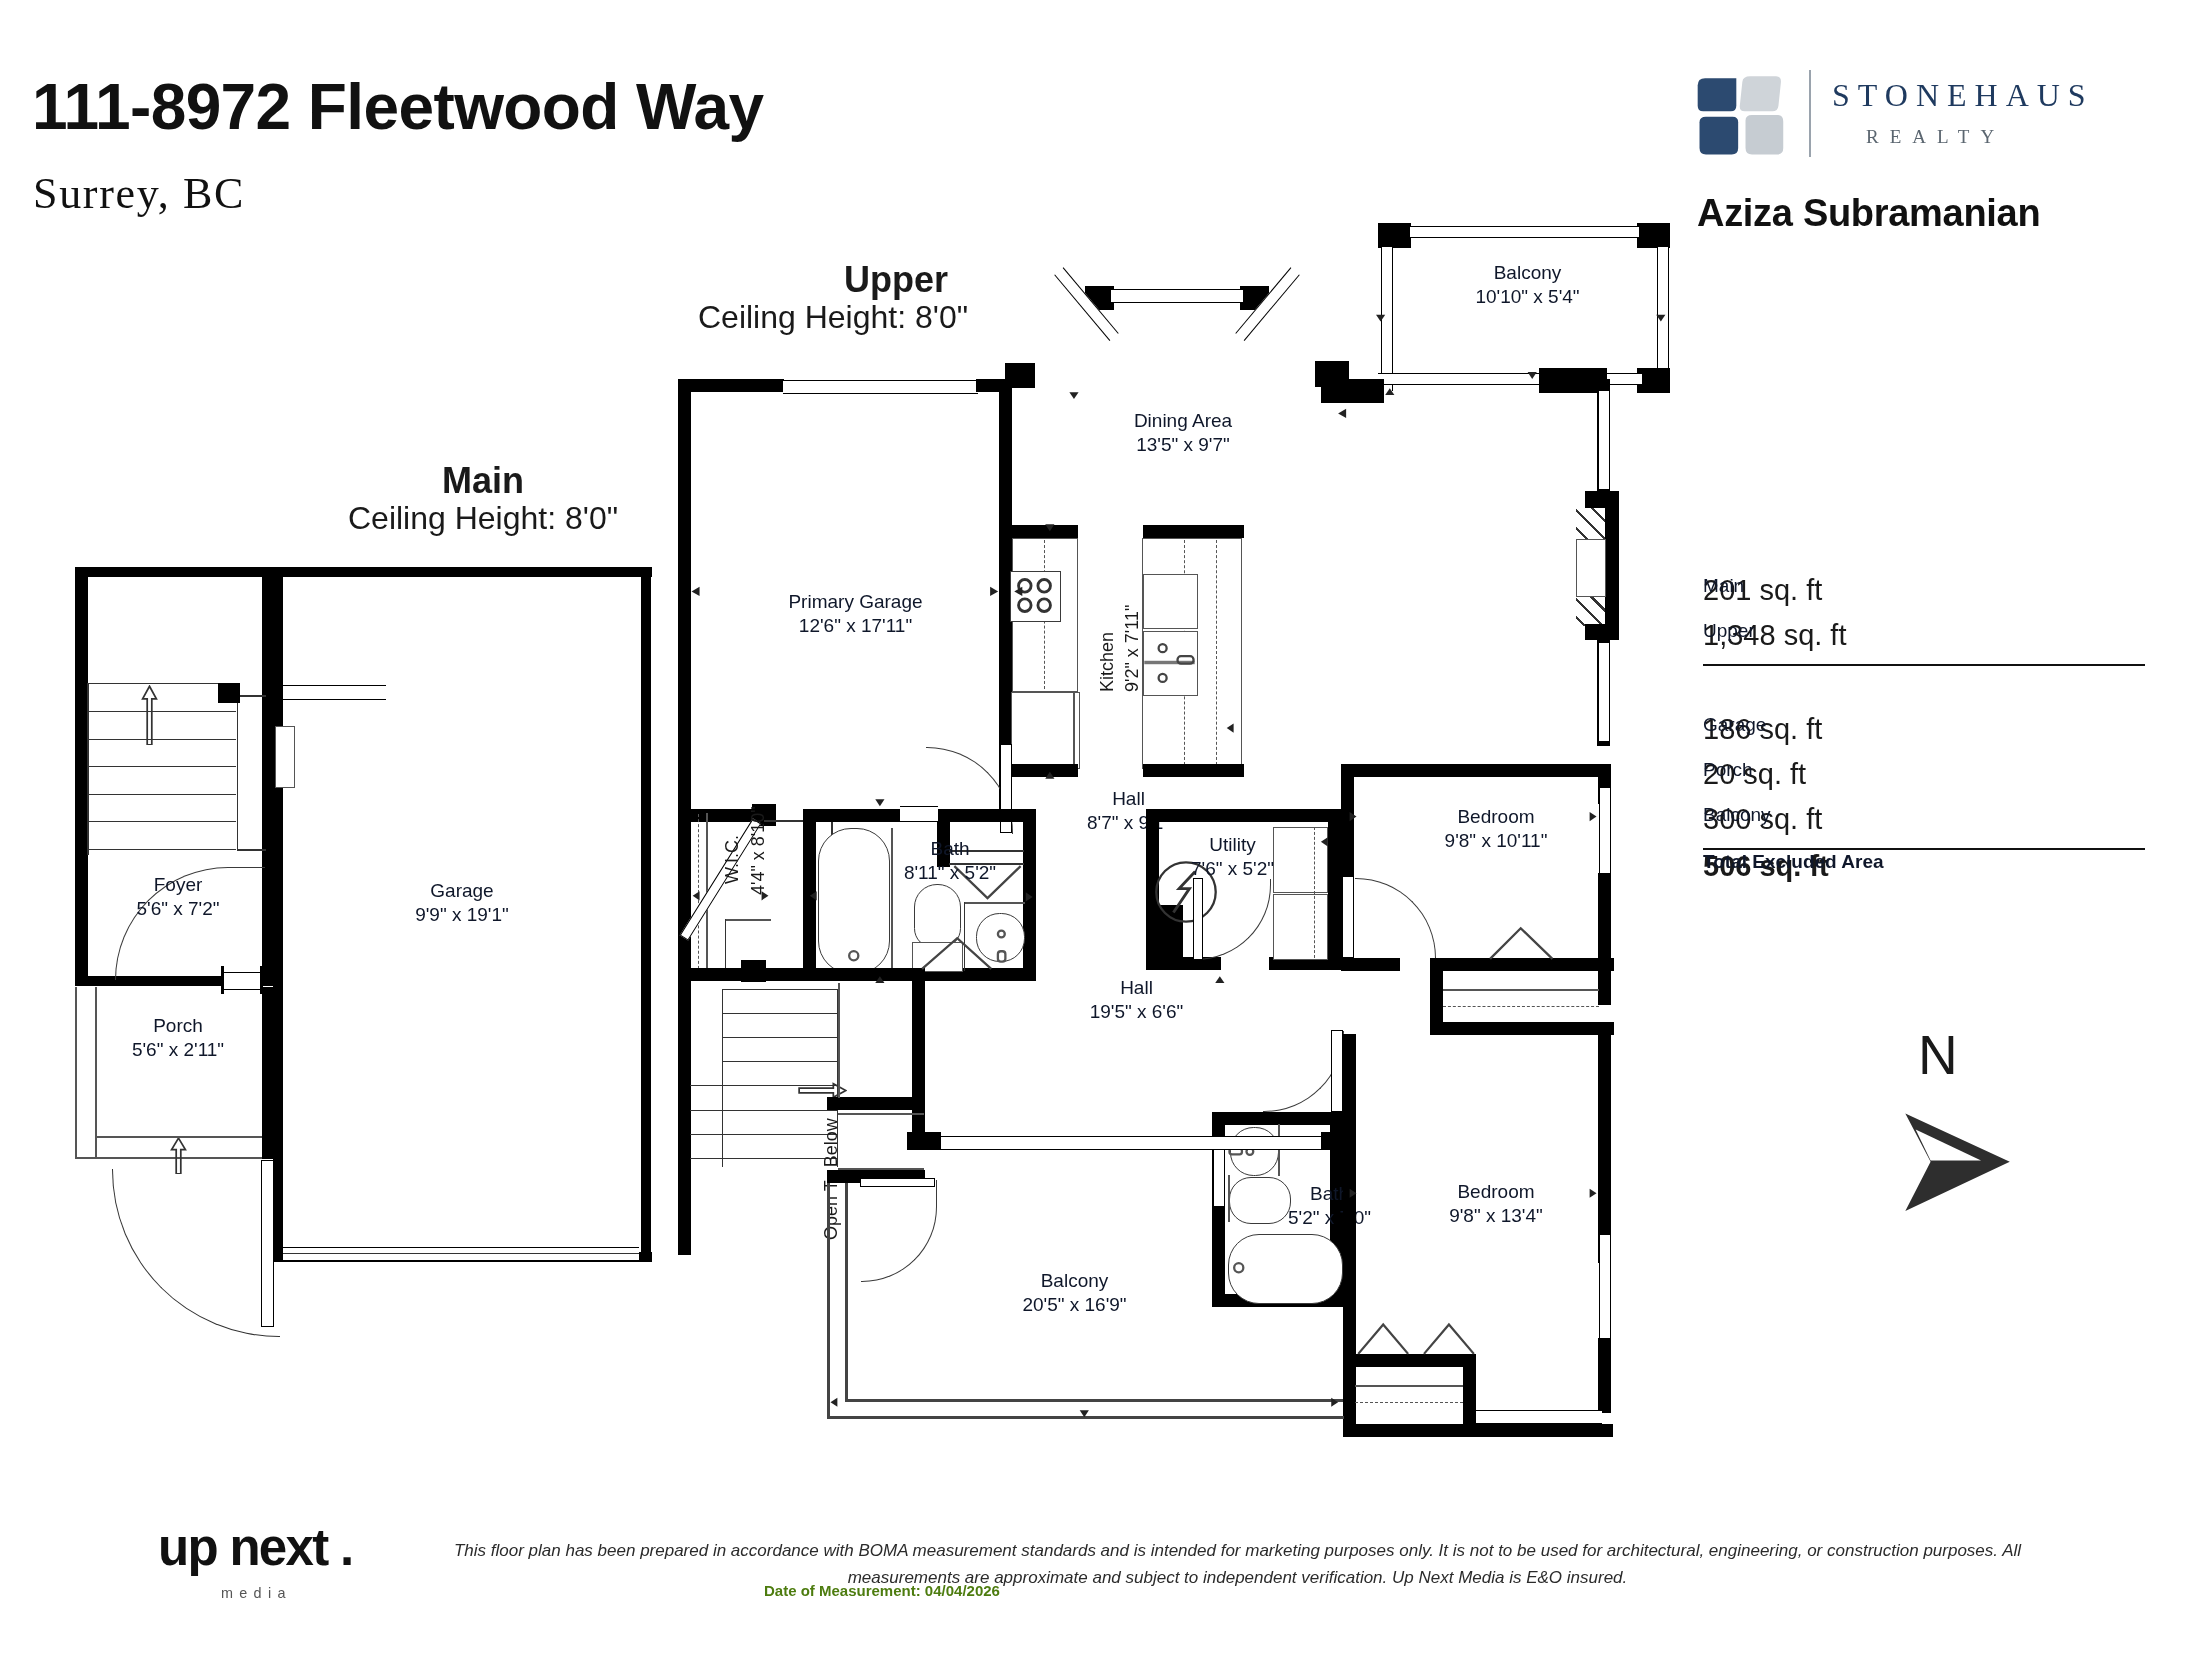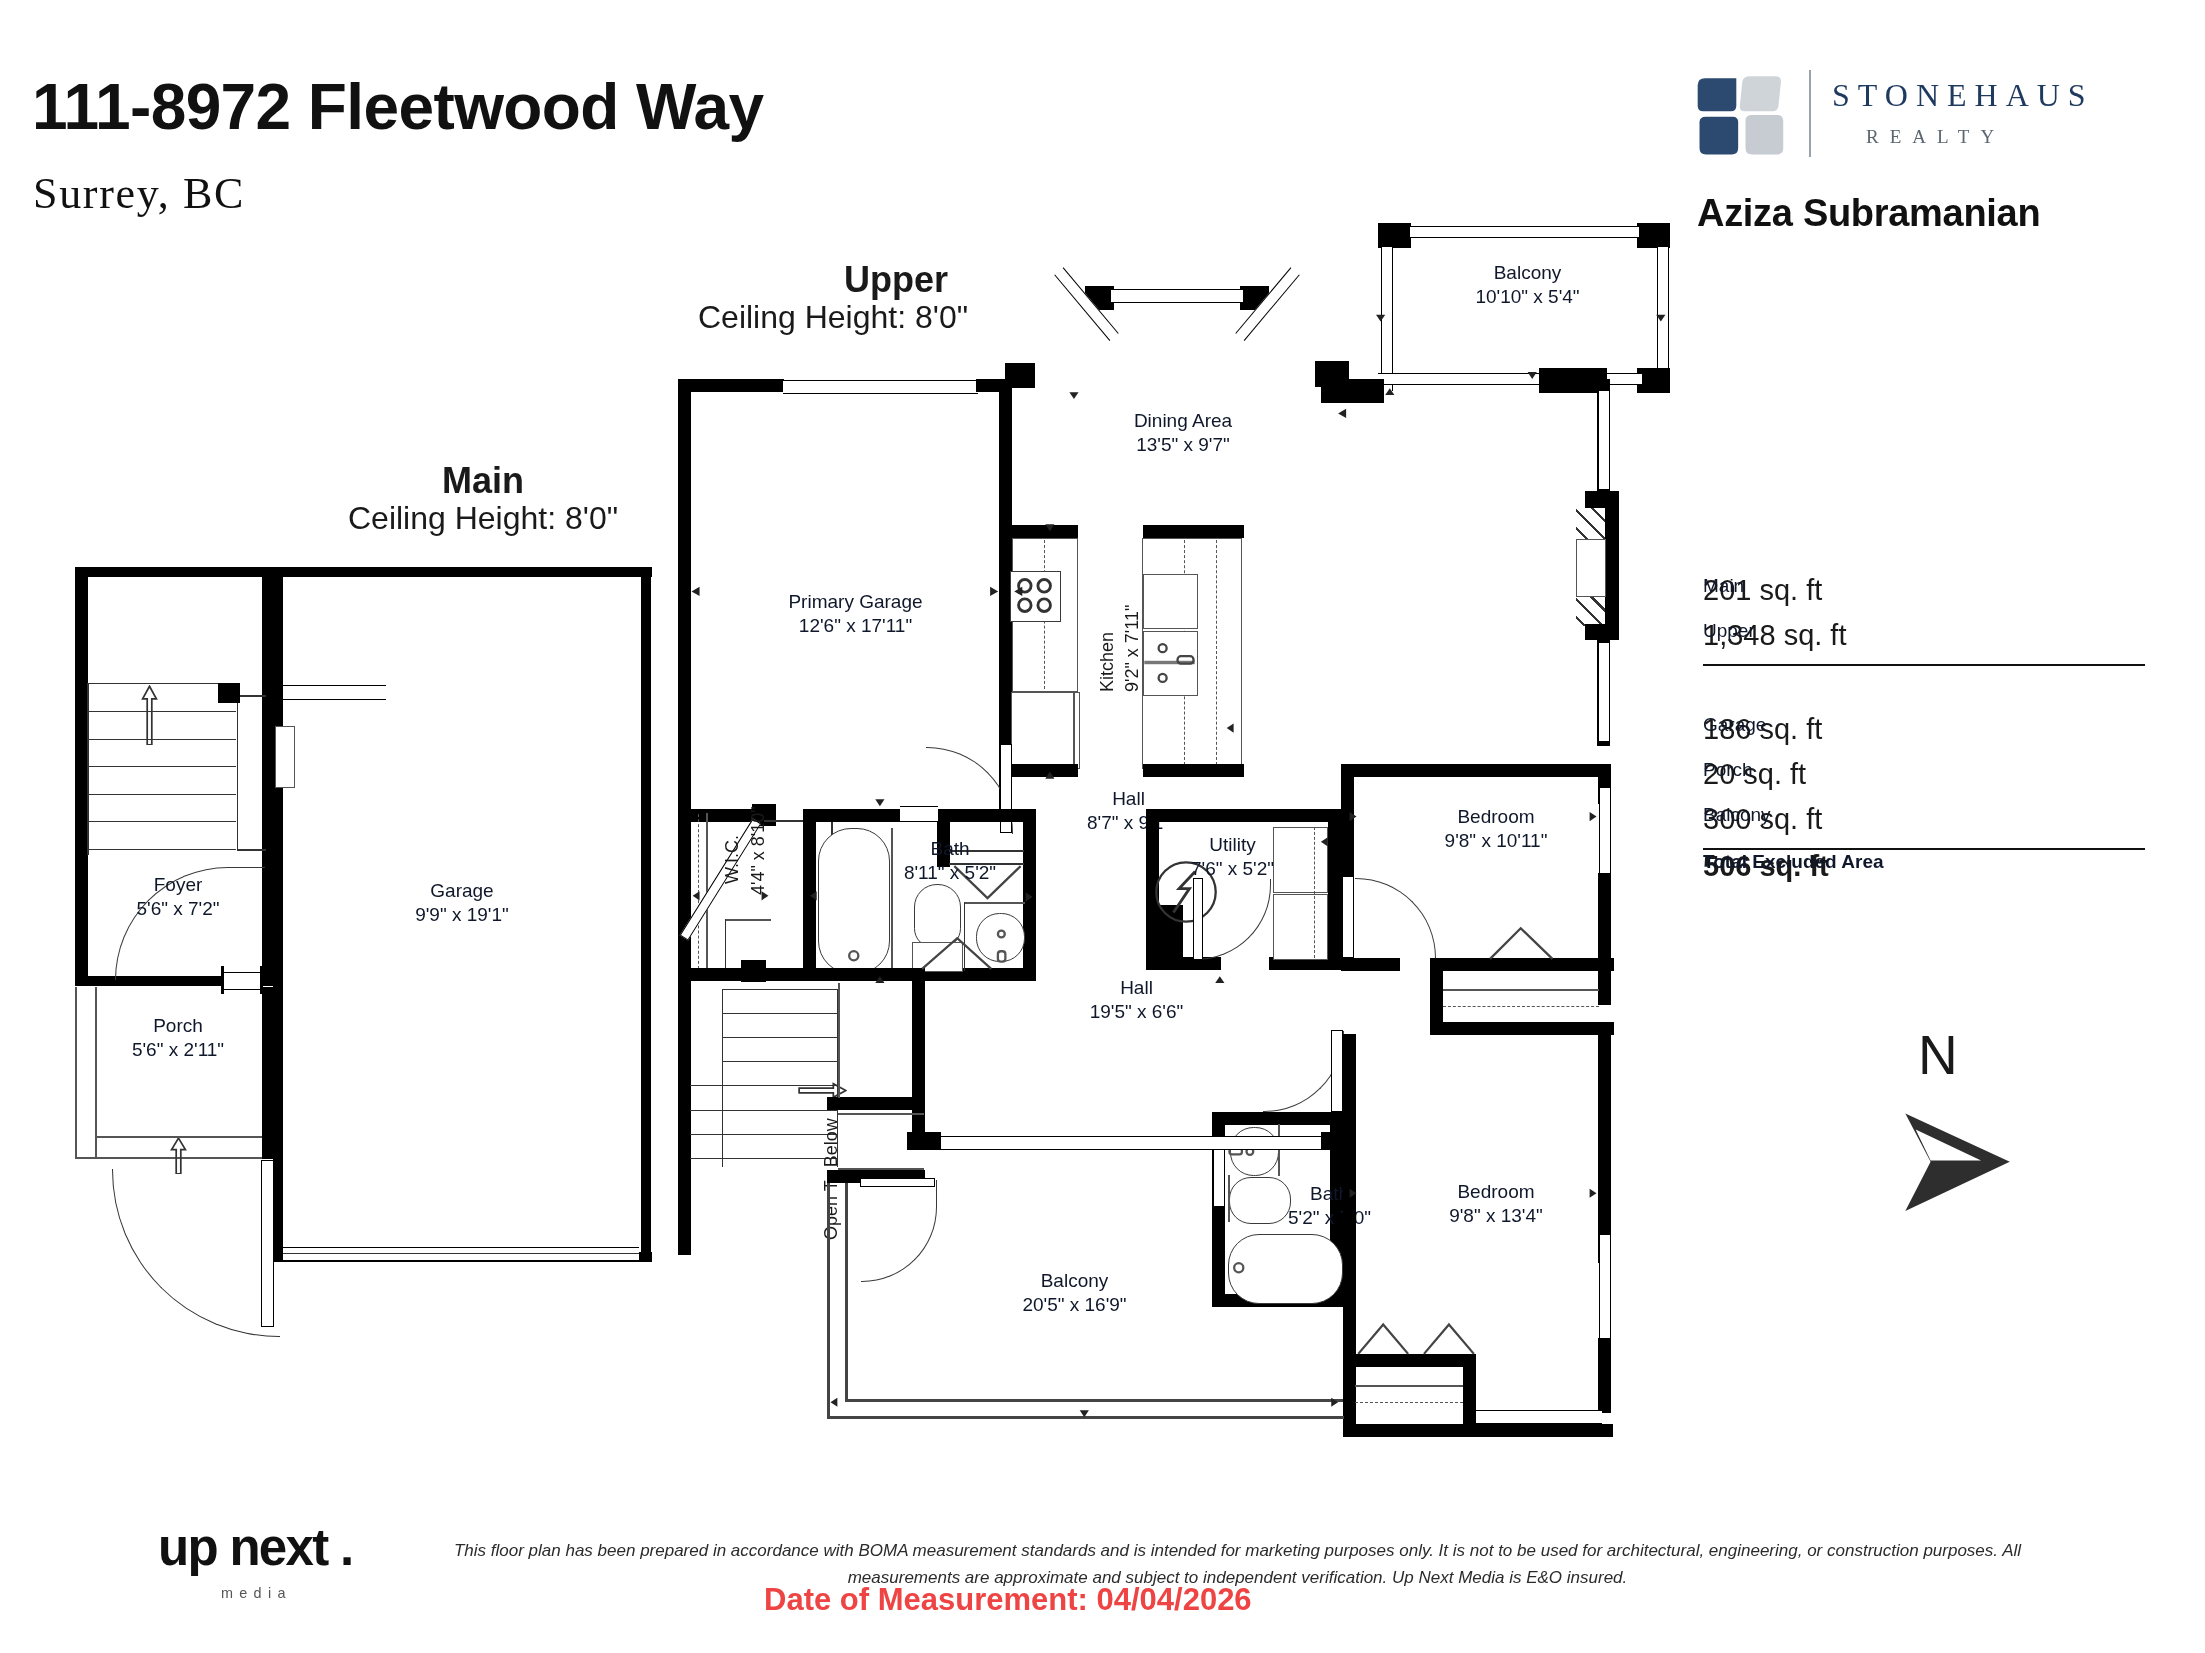--- a/index.html
+++ b/index.html
@@ -64,21 +64,21 @@
   .step{position:absolute;border-top:1.7px solid #333;}
   .stepv{position:absolute;border-left:1.7px solid #333;}
 
   
   #upnext{position:absolute;left:158px;top:1522px;width:230px;height:98px;}
   #upnext-word{position:absolute;left:0;top:0;font-size:51px;font-weight:bold;letter-spacing:-1.7px;
                color:#111;line-height:1;}
   #upnext-sub{position:absolute;left:63px;top:63px;font-size:14.4px;letter-spacing:6.3px;color:#555;}
   #disclaimer{position:absolute;left:396px;top:1528px;width:1683px;font-size:17px;font-style:italic;
               line-height:1.6;color:#2b2b2b;text-align:center;margin-top:9px;}
-  #dom{position:absolute;left:764px;top:1582px;font-size:31px;font-weight:bold;color:#ef4444;
+  #dom{position:absolute;left:764px;top:1582px;font-size:15px;font-weight:bold;color:#4d7c0f;
        white-space:nowrap;}
 </style>
 </head>
 <body>
 
 <div id="header-address">111-8972 Fleetwood Way</div>
 <div id="header-city">Surrey, BC</div>
 
 <div id="brand">
   <svg id="brand-mark" viewBox="0 0 100 100" width="92" height="92">

